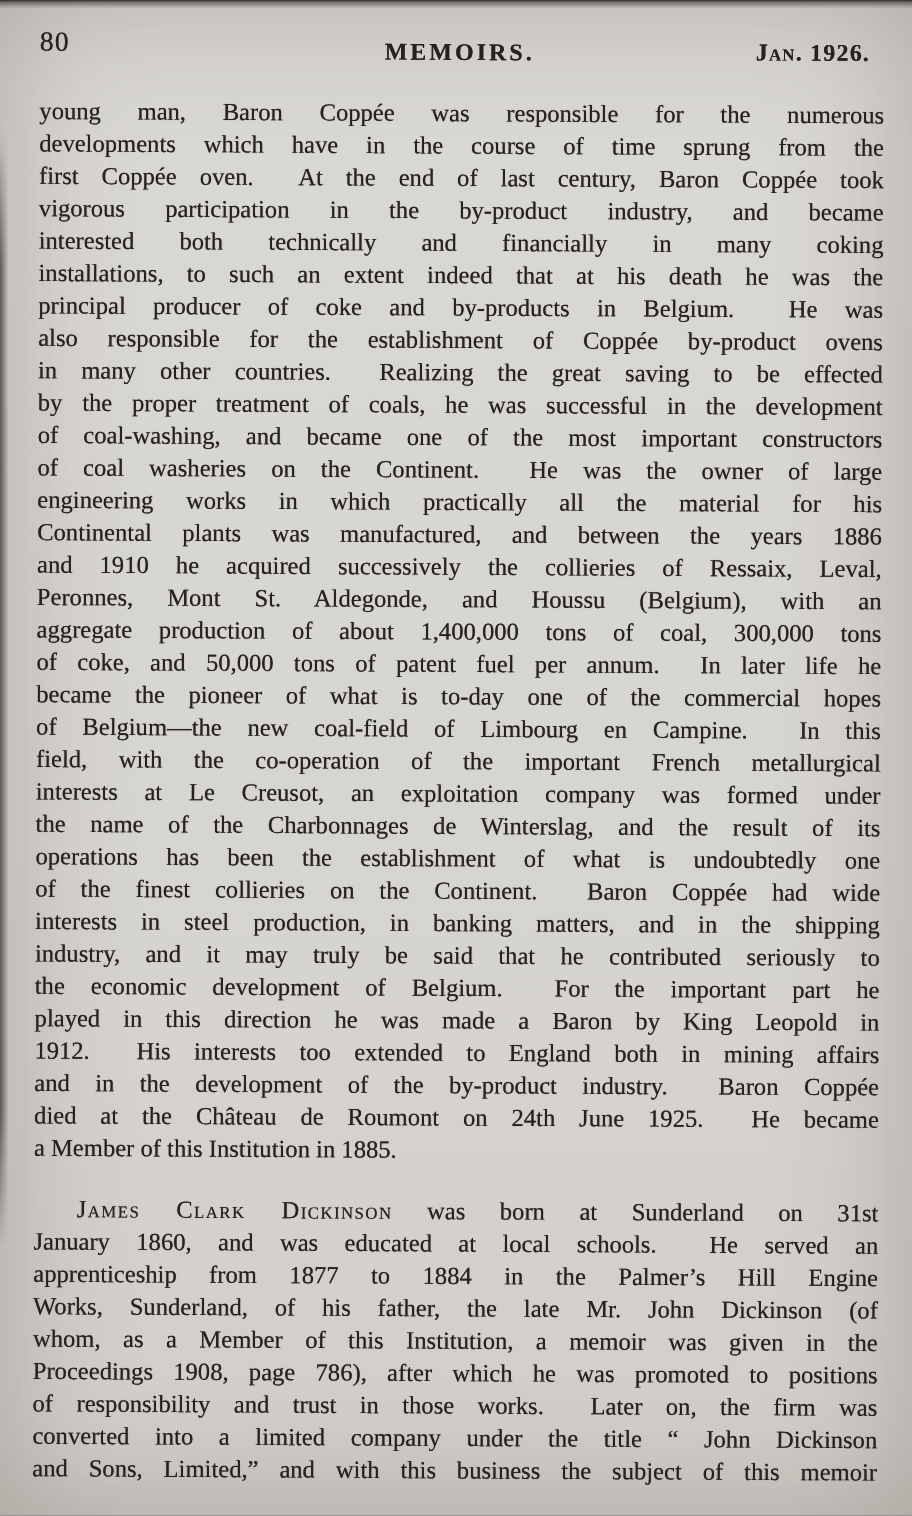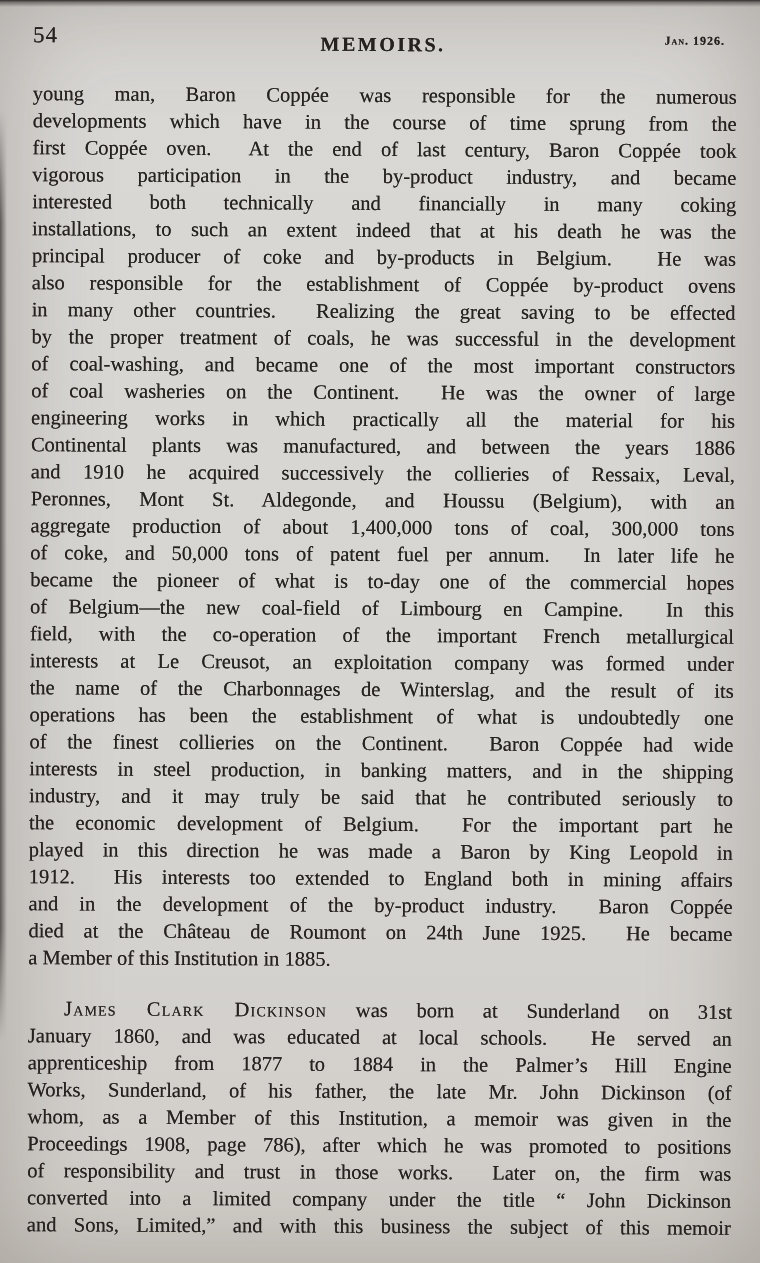--- a/index.html
+++ b/index.html
@@ -36,21 +36,21 @@
     font-size:23px; font-weight:400; letter-spacing:1px;
     text-shadow: 0 0 0.6px rgba(30,26,24,0.8);
   }
   .running-title {
     position:absolute; left:50%; top:9px; transform:translateX(-50%);
     font-size:20px; font-weight:700; letter-spacing:2.5px;
     text-shadow: 0 0 0.5px rgba(30,26,24,0.8);
   }
   .issue-date {
     position:absolute; right:8px; top:8px;
-    font-size:12px; font-weight:700; font-variant:small-caps; letter-spacing:1px;
+    font-size:20px; font-weight:700; font-variant:small-caps; letter-spacing:1px;
     text-shadow: 0 0 0.5px rgba(30,26,24,0.8);
   }
   .body {
     position:absolute; top:82px; left:30px; width:704px;
     font-size:20.5px; line-height:27px;
     text-shadow: 0 0 0.6px rgba(34,29,26,0.75);
   }
   .paragraph { margin:0; }
   .paragraph + .paragraph { margin-top:24px; }
   .line {
@@ -64,21 +64,21 @@
   .smallcaps { font-variant: small-caps; letter-spacing: 1.2px; }
 </style>
 </head>
 <body>
 
 <div class="page" style="--ink: #262220;">
   <div class="edge-top"></div>
   <div class="edge-left"></div>
   <div class="content">
     <div class="header">
-      <span class="pagenum">54</span>
+      <span class="pagenum">80</span>
       <span class="running-title">MEMOIRS.</span>
       <span class="issue-date">Jan. 1926.</span>
     </div>
     <div class="body">
         <div class="paragraph">
           <div class="line">young man, Baron Coppée was responsible for the numerous</div>
           <div class="line">developments which have in the course of time sprung from the</div>
           <div class="line">first Coppée oven.&nbsp; At the end of last century, Baron Coppée took</div>
           <div class="line">vigorous participation in the by-product industry, and became</div>
           <div class="line">interested both technically and financially in many coking</div>

